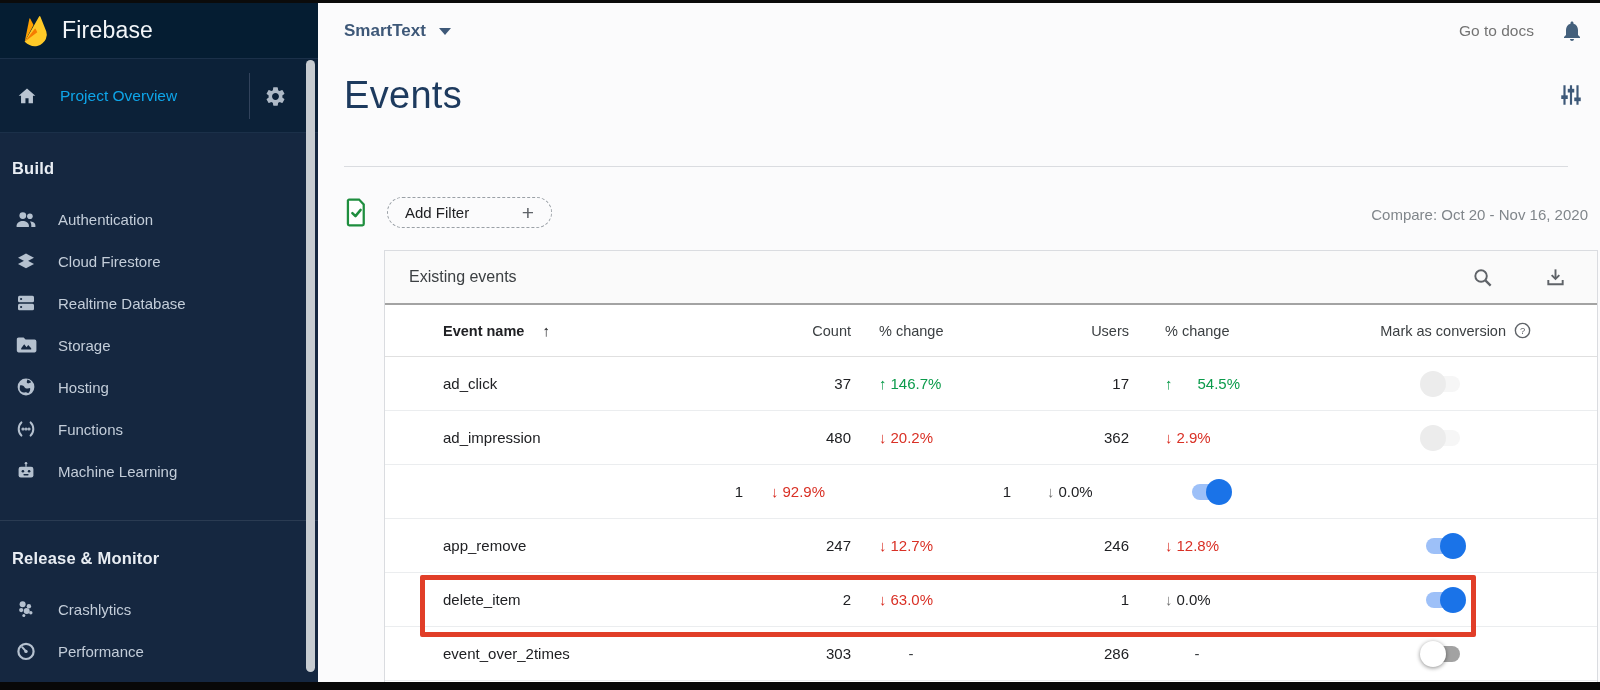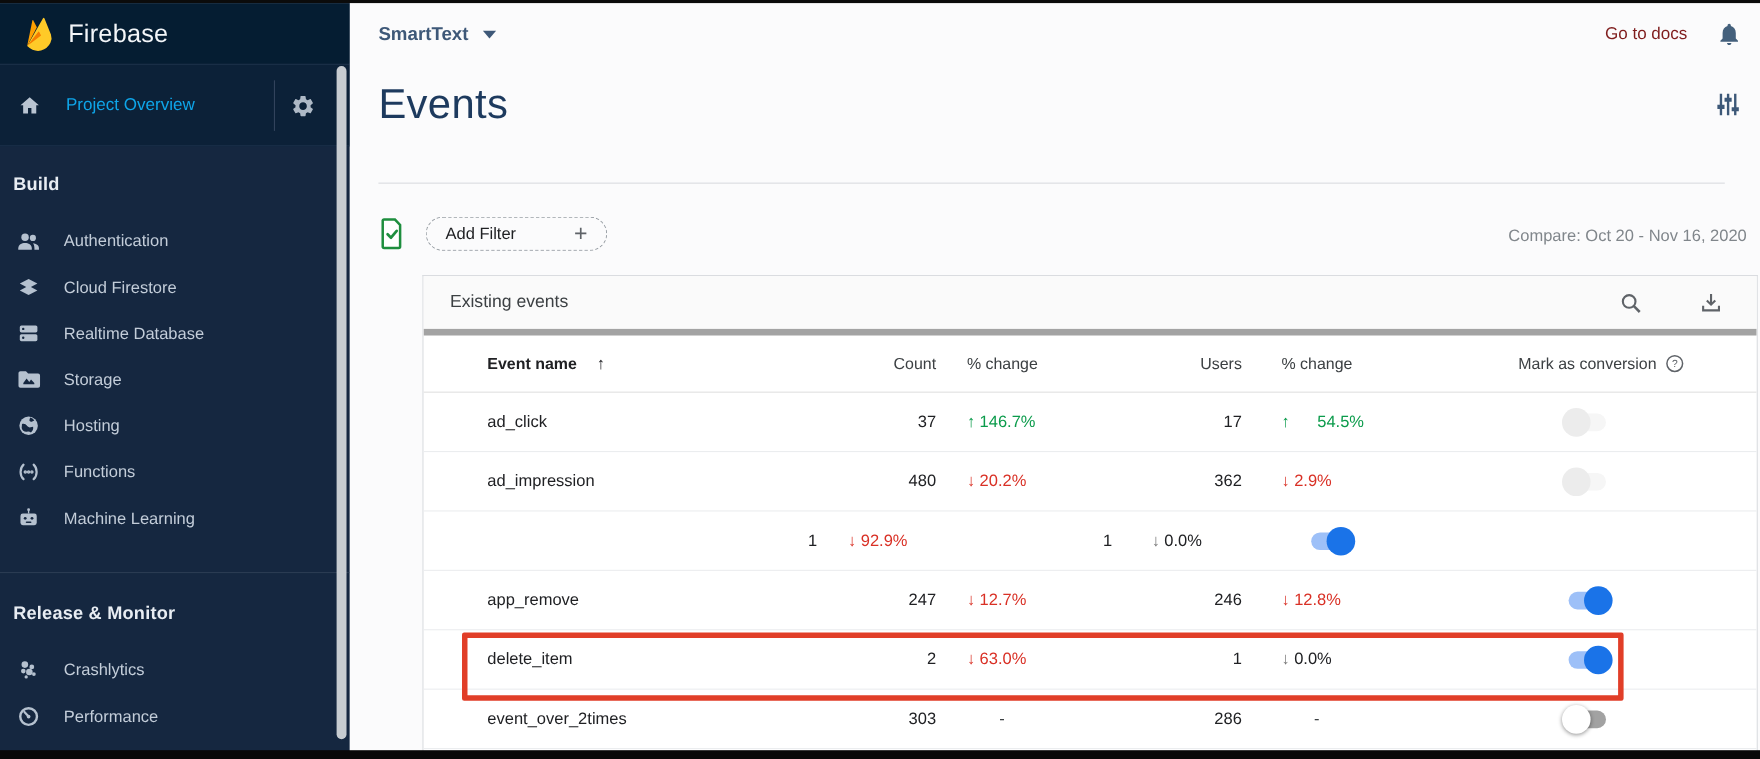--- a/index.html
+++ b/index.html
@@ -33,21 +33,21 @@
     background:#c7ccd1; border-radius:5px; z-index:5; }
 
   
   .main { flex:1; padding-left:26px; background:#fbfbfc; position:relative; }
   .topbar { height:56px; display:flex; align-items:center; padding-right:16px; }
   .project-select { display:flex; align-items:center; gap:13px; cursor:pointer; }
   .project-name { font-size:17px; font-weight:600; color:#3e5878; }
   .caret { width:0; height:0; border-left:6px solid transparent; border-right:6px solid transparent;
     border-top:7px solid #3e5878; }
   .topbar-right { margin-left:auto; display:flex; align-items:center; gap:26px; }
-  .go-docs { font-size:15.5px; font-weight:500; color:#7f1d1d; cursor:pointer; }
+  .go-docs { font-size:15.5px; font-weight:500; color:#737373; cursor:pointer; }
   .title-row { margin-top:8px; height:56px; display:flex; align-items:center; padding-right:16px; }
   .page-title { font-size:38px; font-weight:500; color:#1d3a5e; letter-spacing:.3px; }
   .tune-btn { margin-left:auto; cursor:pointer; }
   .h-divider { border:none; border-top:1px solid #dadce0; margin:43px 32px 0 0; }
 
   .filter-row { margin-top:20px; height:50px; display:flex; align-items:center; margin-right:12px; }
   .add-filter { margin-left:18px; height:31px; min-width:165px; border:1px dashed #9aa0a6;
     border-radius:16px; display:flex; align-items:center; justify-content:space-between;
     padding:0 17px; cursor:pointer; background:transparent; }
   .add-filter .txt { font-size:15px; color:#202124; }
@@ -56,21 +56,21 @@
   .date-top { display:flex; align-items:center; gap:10px; }
   .range-chip { background:#f1f3f4; color:#3c4043; font-size:14px; padding:4px 9px; border-radius:3px; }
   .date-range { font-size:21px; font-weight:700; color:#3f4347; letter-spacing:.2px; }
   .date-caret { width:0; height:0; border-left:7px solid transparent; border-right:7px solid transparent;
     border-top:8px solid #5f6368; margin-left:4px; }
   .compare { font-size:15px; color:#80868b; margin-top:4px; }
 
   
   .card { margin:13px 2px 0 40px; background:#fff; border:1px solid #dadce0; border-bottom:none;
     height:437px; position:relative; overflow:hidden; }
-  .card-head { height:54px; background:#fafafa; border-bottom:6px solid #a3a3a3;
+  .card-head { height:54px; background:#fafafa; border-bottom:2px solid #a3a3a3;
     display:flex; align-items:center; padding:0 30px 0 24px; }
   .card-title { font-size:16px; color:#3c4043; }
   .card-icons { margin-left:auto; display:flex; align-items:center; gap:50px; }
   .icon-btn { cursor:pointer; display:flex; }
 
   .grid-row { display:grid; grid-template-columns:300px 108px 160px 118px 160px 1fr;
     padding-left:58px; align-items:center; }
   .thead { height:52px; border-bottom:1px solid #e0e0e0; font-size:14.5px; color:#3c4043; }
   .th-name { font-weight:700; color:#202124; display:flex; align-items:flex-end; gap:18px; }
   .sort-arrow { font-weight:700; font-size:15px; color:#202124; }

